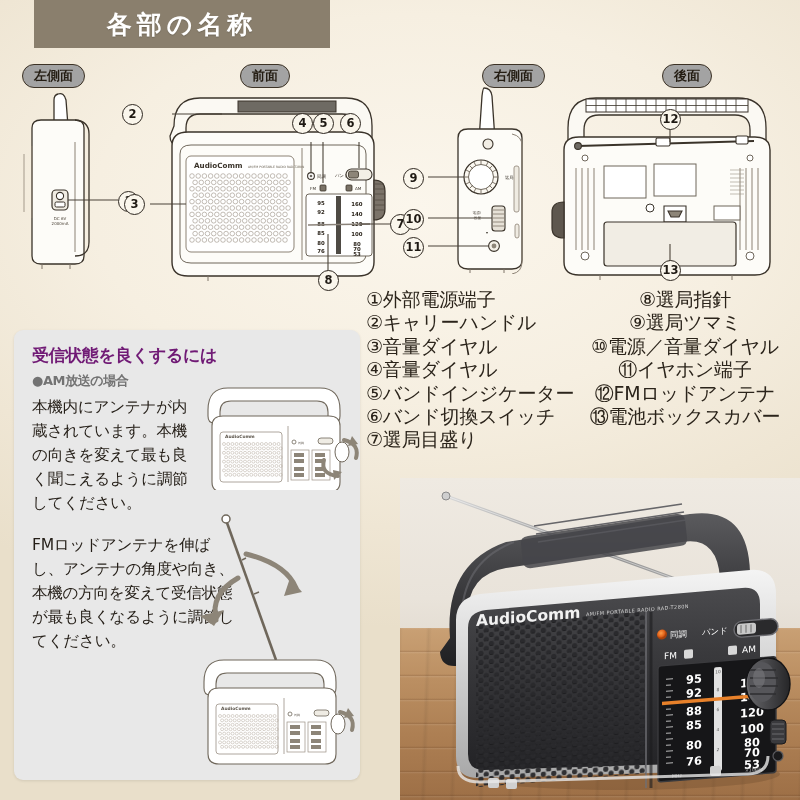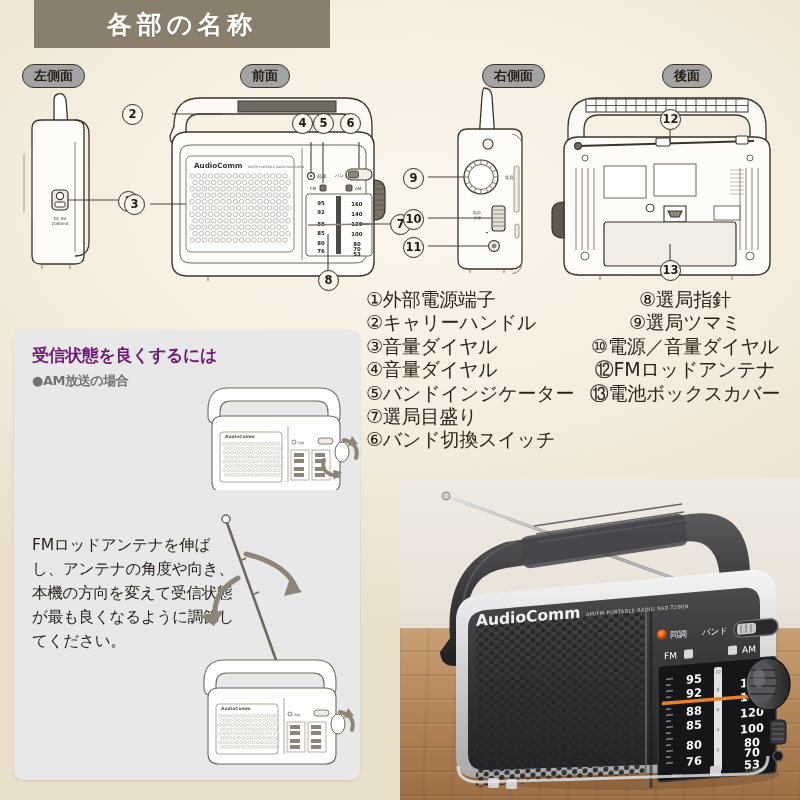--- a/index.html
+++ b/index.html
@@ -530,35 +530,37 @@
   <div class="cnum" style="left:660px;top:109px;">12</div>
   <div class="cnum" style="left:660px;top:260px;">13</div>
 
   <div class="legend">
     <div class="legend-col left">
       <div class="legend-item"><span>①</span><span>外部電源端子</span></div>
       <div class="legend-item"><span>②</span><span>キャリーハンドル</span></div>
       <div class="legend-item"><span>③</span><span>音量ダイヤル</span></div>
       <div class="legend-item"><span>④</span><span>音量ダイヤル</span></div>
       <div class="legend-item"><span>⑤</span><span>バンドインジケーター</span></div>
+      <div class="legend-item"><span>⑥</span><span>バンド切換スイッチ</span></div>
       <div class="legend-item"><span>⑦</span><span>選局目盛り</span></div>
-      <div class="legend-item"><span>⑥</span><span>バンド切換スイッチ</span></div>
     </div>
     <div class="legend-col right">
       <div class="legend-item"><span>⑧</span><span>選局指針</span></div>
       <div class="legend-item"><span>⑨</span><span>選局ツマミ</span></div>
       <div class="legend-item"><span>⑩</span><span>電源／音量ダイヤル</span></div>
+      <div class="legend-item"><span>⑪</span><span>イヤホン端子</span></div>
       <div class="legend-item"><span>⑫</span><span>FMロッドアンテナ</span></div>
       <div class="legend-item"><span>⑬</span><span>電池ボックスカバー</span></div>
     </div>
   </div>
 
   <div class="panel">
     <div class="panel-title">受信状態を良くするには</div>
     <div class="panel-h" style="top:42px;">●AM放送の場合</div>
+    <div class="panel-p" style="top:65px;">本機内にアンテナが内蔵されています。本機の向きを変えて最も良く聞こえるように調節してください。</div>
     <div class="panel-p wide" style="top:203px;">FMロッドアンテナを伸ばし、アンテナの角度や向き、本機の方向を変えて受信状態が最も良くなるように調節してください。</div>
 
     <svg style="position:absolute;left:178px;top:48px;" width="168" height="112" viewBox="0 0 168 112">
       <g fill="#ffffff" stroke="#6f675b" stroke-width="1.1" stroke-linejoin="round">
         <path d="M16 32 q0 -22 20 -22 l92 0 q20 0 20 22 l0 6 q0 7 -6 7 q-6 0 -6 -7 l0 -4 q0 -11 -11 -11 l-86 0 q-11 0 -11 11 l0 4 q0 7 -6 7 q-6 0 -6 -7 z"></path>
         <path d="M20 48 q0 -10 11 -10 l106 0 q11 0 11 10 l0 56 q0 10 -11 10 l-106 0 q-11 0 -11 -10 z"></path>
       </g>
       <rect x="28" y="54" width="62" height="50" rx="3" fill="#ffffff" stroke="#9a9185" stroke-width=".8"></rect>
       <text x="33" y="60" font-size="4.4" font-weight="bold" fill="#5a5349" font-family="DejaVu Sans, sans-serif">AudioComm</text>
       <g fill="none" stroke="#b2a99c" stroke-width=".5" id="panel-holes-1">

